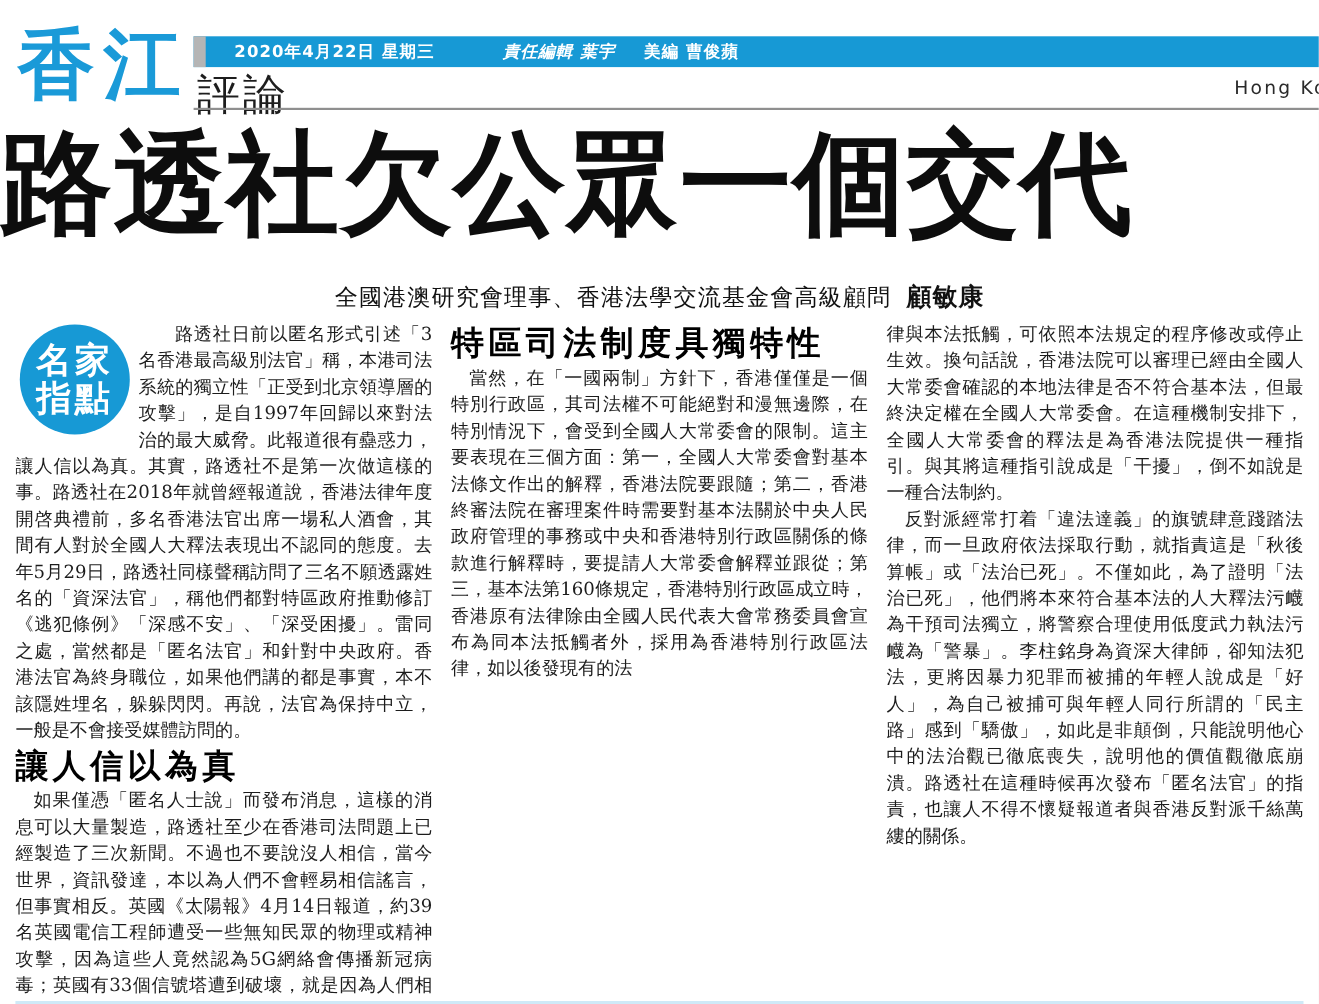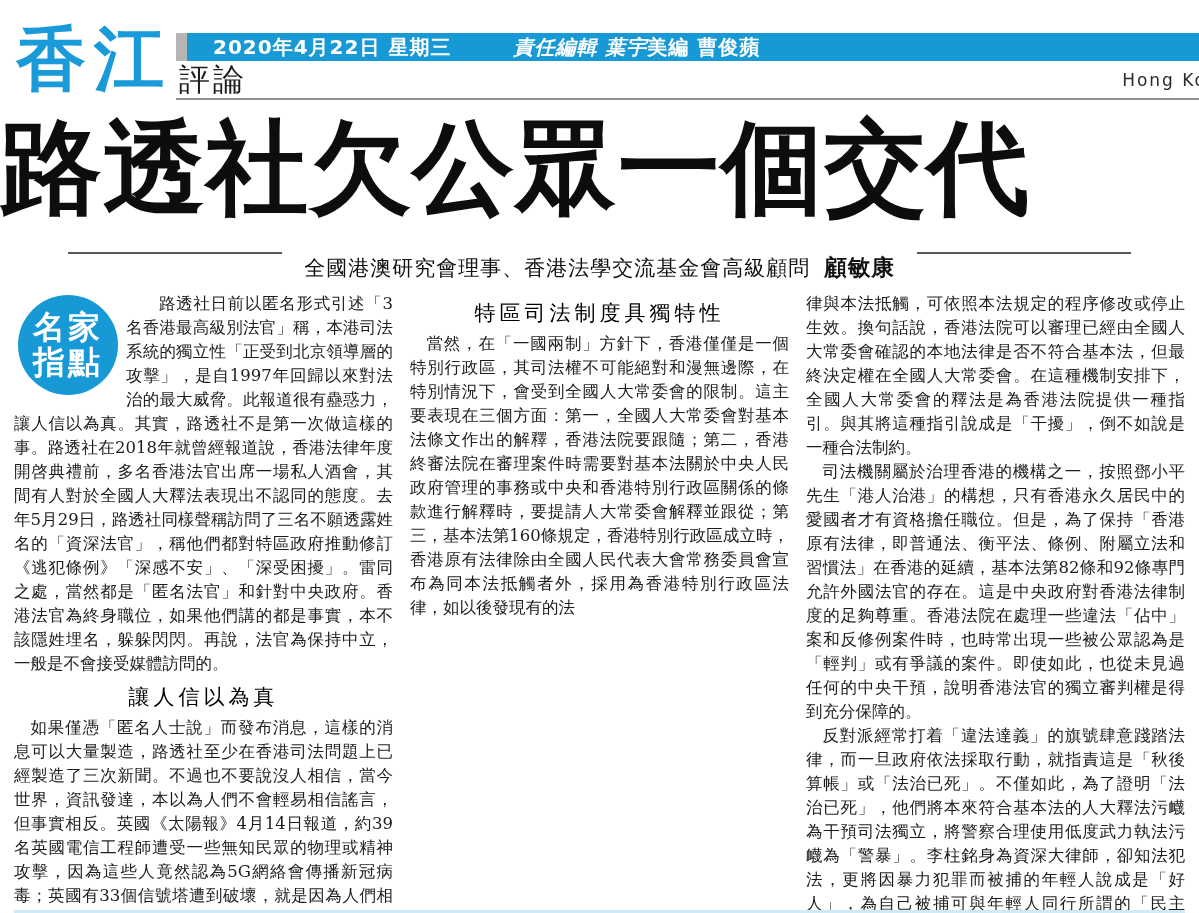--- a/index.html
+++ b/index.html
@@ -16,64 +16,64 @@
     font-weight:bold; color:#1a9ad8; letter-spacing:8px; font-family:"DejaVu Serif",serif;
     white-space:nowrap;
   }
   .date-bar {
     position:absolute; left:176px; right:0; top:33px; height:28px;
     background:#1799d5; display:flex; align-items:center;
   }
   .date-bar .notch { width:11px; height:28px; background:#b5b5b5; flex:0 0 auto; }
   .date-bar .bar-text {
     display:flex; align-items:center; color:#fff; font-weight:bold;
-    font-size:20px; font-family:"DejaVu Sans", sans-serif; padding-left:26px;
+    font-size:15px; font-family:"DejaVu Sans", sans-serif; padding-left:26px;
     white-space:nowrap; letter-spacing:1px;
   }
   .date-bar .bar-text .ed { margin-left:62px;font-style:italic; }
-  .date-bar .bar-text .de { }
+  .date-bar .bar-text .de { margin-left:26px; }
   .section-label {
-    position:absolute; left:179px; top:59px; font-size:31px; color:#1d1d1d;
+    position:absolute; left:179px; top:59px; font-size:39px; color:#1d1d1d;
     font-family:"DejaVu Sans", sans-serif; letter-spacing:3px;
   }
   .edition-right {
     position:absolute; right:-8px; top:70px; font-size:17px; color:#2a2a2a;
     font-family:"DejaVu Sans", sans-serif; white-space:nowrap; letter-spacing:2px;
   }
   .masthead-rule { position:absolute; left:176px; right:0; top:98px; height:2px; background:#8f8f8f; }
 
   
   .headline {
     position:absolute; left:0; right:0; top:100px; height:140px;
     text-align:left; font-size:102px; line-height:135px; font-weight:bold;
     color:#0d0d0d; font-family:"DejaVu Serif", serif; letter-spacing:1px; white-space:nowrap;
   }
-  .byline { position:absolute; left:68px; right:68px; top:252px; display:flex; align-items:flex-start; }
+  .byline { position:absolute; left:68px; right:68px; top:252px; display:flex; align-items:center;flex-direction:column; }
   .byline .rule { flex:1 1 auto; height:2px; background:#5a5a5a; }
   .byline .byline-text {
     flex:0 0 auto; padding:0 22px; font-size:21px; color:#111; white-space:nowrap;
     font-family:"DejaVu Serif", serif; letter-spacing:1px;
   }
   .byline .byline-author { font-weight:bold; font-size:22.5px; margin-left:14px; }
 
   
   .article {
     position:absolute; left:14px; right:14px; top:292px; bottom:0;
     display:flex; gap:17px; overflow:hidden;
   }
   .col {
     flex:1 1 0; min-width:0; font-size:16.5px; line-height:24px;
     text-align:justify; word-break:break-all; color:#1c1c1c;
   }
   .para { margin:0; }
   .indent-1 { text-indent:1em; }
   .indent-2 { text-indent:2em; }
   .col-heading {
-    text-align:center; font-family:"DejaVu Sans", sans-serif; font-weight:normal;
-    font-size:21px; letter-spacing:4px; color:#000; margin:9px 0 7px 0; text-indent:0;
+    font-family:"DejaVu Sans", sans-serif; font-weight:bold;
+    font-size:30px; letter-spacing:4px; color:#000; margin:9px 0 7px 0; text-indent:0;
   }
   
   .badge-float { float:left; width:112px; height:106px; padding:3px 0 0 4px; }
   .badge-circle {
     width:100px; height:100px; border-radius:50%; background:#1799d5;
     display:flex; flex-direction:column; align-items:center; justify-content:center;
     color:#fff; font-family:"DejaVu Sans", sans-serif; font-weight:bold;
     font-size:32px; line-height:35px; letter-spacing:3px; text-indent:0;
   }
   .bottom-cut { position:absolute; left:14px; right:14px; bottom:0; height:3px; background:#cfe9f7; }
@@ -120,20 +120,19 @@
 
     </div>
 
     <div class="col">
       <h3 class="col-heading">特區司法制度具獨特性</h3>
       <p class="para indent-1"><span>當然，在「一國兩制」方針下，香港僅僅是一個特別行政區，其司法權不可能絕對和漫無邊際，在特別情況下，會受到全國人大常委會的限制。這主要表現在三個方面：第一，全國人大常委會對基本法條文作出的解釋，香港法院要跟隨；第二，香港終審法院在審理案件時需要對基本法關於中央人民政府管理的事務或中央和香港特別行政區關係的條款進行解釋時，要提請人大常委會解釋並跟從；第三，基本法第160條規定，香港特別行政區成立時，香港原有法律除由全國人民代表大會常務委員會宣布為同本法抵觸者外，採用為香港特別行政區法律，如以後發現有的法</span></p>
     </div>
 
     <div class="col">
       <p class="para"><span>律與本法抵觸，可依照本法規定的程序修改或停止生效。換句話說，香港法院可以審理已經由全國人大常委會確認的本地法律是否不符合基本法，但最終決定權在全國人大常委會。在這種機制安排下，全國人大常委會的釋法是為香港法院提供一種指引。與其將這種指引說成是「干擾」，倒不如說是一種合法制約。</span></p>
-      <p class="para indent-1"><span>司法機關屬於治理香港的機構之一，按照鄧小平先生「港人治港」的構想，只有香港永久居民中的愛國者才有資格擔任職位。但是，為了保持「香港原有法律，即普通法、衡平法、條例、附屬立法和習慣法」在香港的延續，基本法第82條和92條專門允許外國法官的存在。這是中央政府對香港法律制度的足夠尊重。香港法院在處理一些違法「佔中」案和反修例案件時，也時常出現一些被公眾認為是「輕判」或有爭議的案件。即使如此，也從未見過任何的中央干預，說明香港法官的獨立審判權是得到充分保障的。</span></p>
       <p class="para indent-1"><span>反對派經常打着「違法達義」的旗號肆意踐踏法律，而一旦政府依法採取行動，就指責這是「秋後算帳」或「法治已死」。不僅如此，為了證明「法治已死」，他們將本來符合基本法的人大釋法污衊為干預司法獨立，將警察合理使用低度武力執法污衊為「警暴」。李柱銘身為資深大律師，卻知法犯法，更將因暴力犯罪而被捕的年輕人說成是「好人」，為自己被捕可與年輕人同行所謂的「民主路」感到「驕傲」，如此是非顛倒，只能說明他心中的法治觀已徹底喪失，說明他的價值觀徹底崩潰。路透社在這種時候再次發布「匿名法官」的指責，也讓人不得不懷疑報道者與香港反對派千絲萬縷的關係。</span></p>
     </div>
 
   </div>
 
   <div class="bottom-cut"></div>
 </div>
 
 </body></html>

